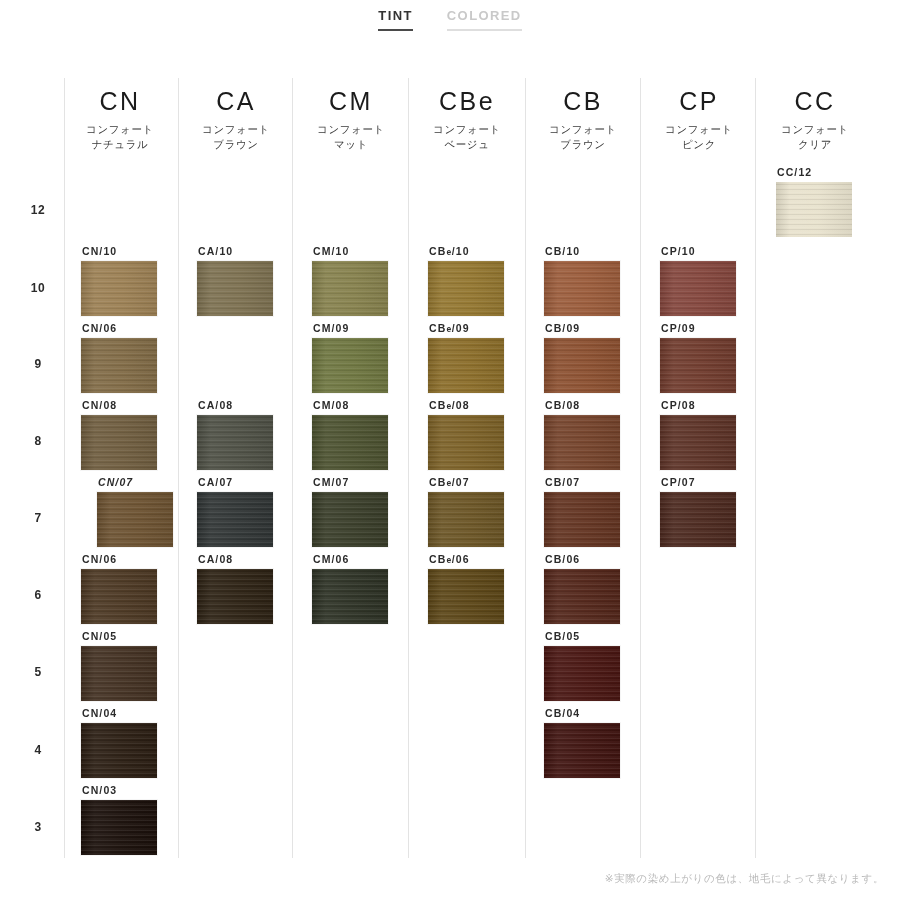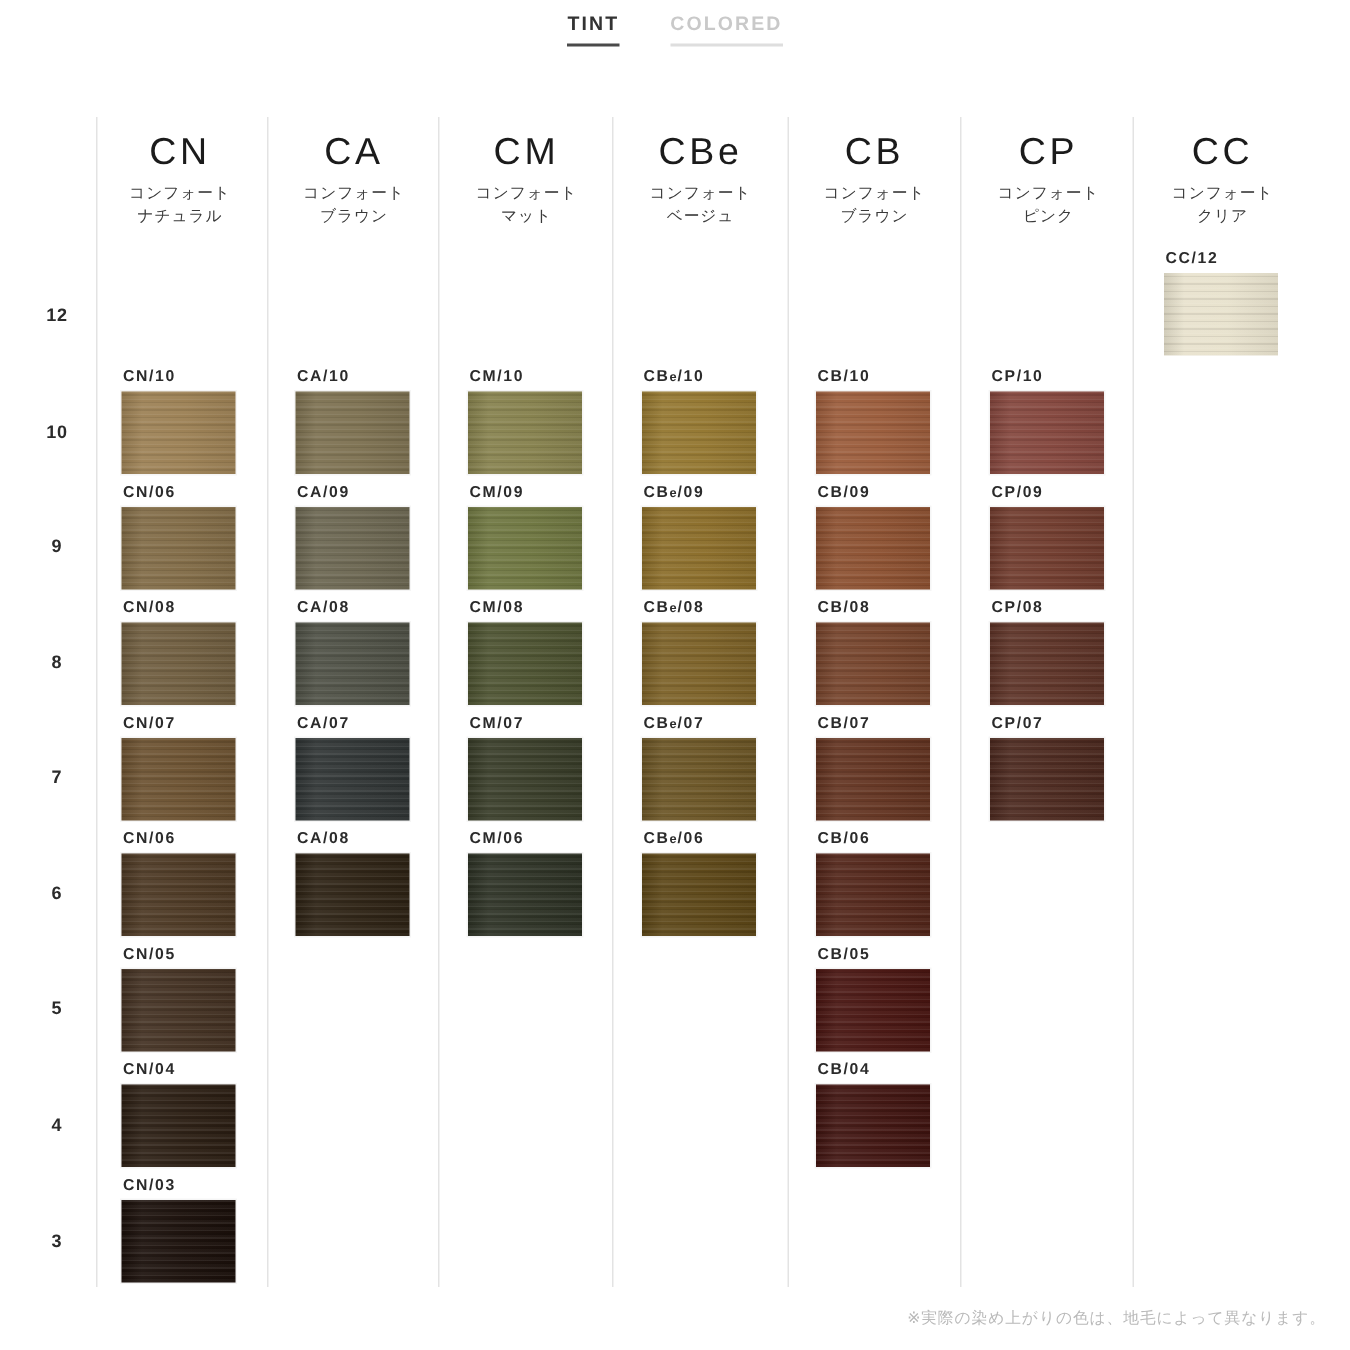--- a/index.html
+++ b/index.html
@@ -209,21 +209,21 @@
       <div class="swatch" style="background: rgb(155, 127, 83);"></div>
     </div>
     <div class="cell" style="left: 81px; top: 322px;">
       <div class="cell-label">CN/06</div>
       <div class="swatch" style="background: rgb(128, 106, 69);"></div>
     </div>
     <div class="cell" style="left: 81px; top: 399px;">
       <div class="cell-label">CN/08</div>
       <div class="swatch" style="background: rgb(110, 92, 62);"></div>
     </div>
-    <div class="cell" style="left: 81px; top: 476px;">
+    <div class="cell" style="left: 97px; top: 476px; font-style: italic;">
       <div class="cell-label">CN/07</div>
       <div class="swatch" style="background: rgb(107, 81, 48);"></div>
     </div>
     <div class="cell" style="left: 81px; top: 553px;">
       <div class="cell-label">CN/06</div>
       <div class="swatch" style="background: rgb(75, 55, 34);"></div>
     </div>
     <div class="cell" style="left: 81px; top: 630px;">
       <div class="cell-label">CN/05</div>
       <div class="swatch" style="background: rgb(66, 48, 33);"></div>
@@ -240,24 +240,20 @@
       <div class="col-code">CA</div>
       <div class="col-name">
         <div>コンフォート</div>
         <div>ブラウン</div>
       </div>
     </div>
     <div class="cell" style="left: 197px; top: 245px;">
       <div class="cell-label">CA/10</div>
       <div class="swatch" style="background: rgb(124, 112, 80);"></div>
     </div>
-    <div class="cell" style="left: 197px; top: 322px;">
-      <div class="cell-label">CA/09</div>
-      <div class="swatch" style="background: rgb(106, 101, 80);"></div>
-    </div>
     <div class="cell" style="left: 197px; top: 399px;">
       <div class="cell-label">CA/08</div>
       <div class="swatch" style="background: rgb(77, 79, 68);"></div>
     </div>
     <div class="cell" style="left: 197px; top: 476px;">
       <div class="cell-label">CA/07</div>
       <div class="swatch" style="background: rgb(47, 52, 52);"></div>
     </div>
     <div class="cell" style="left: 197px; top: 553px;">
       <div class="cell-label">CA/08</div>

